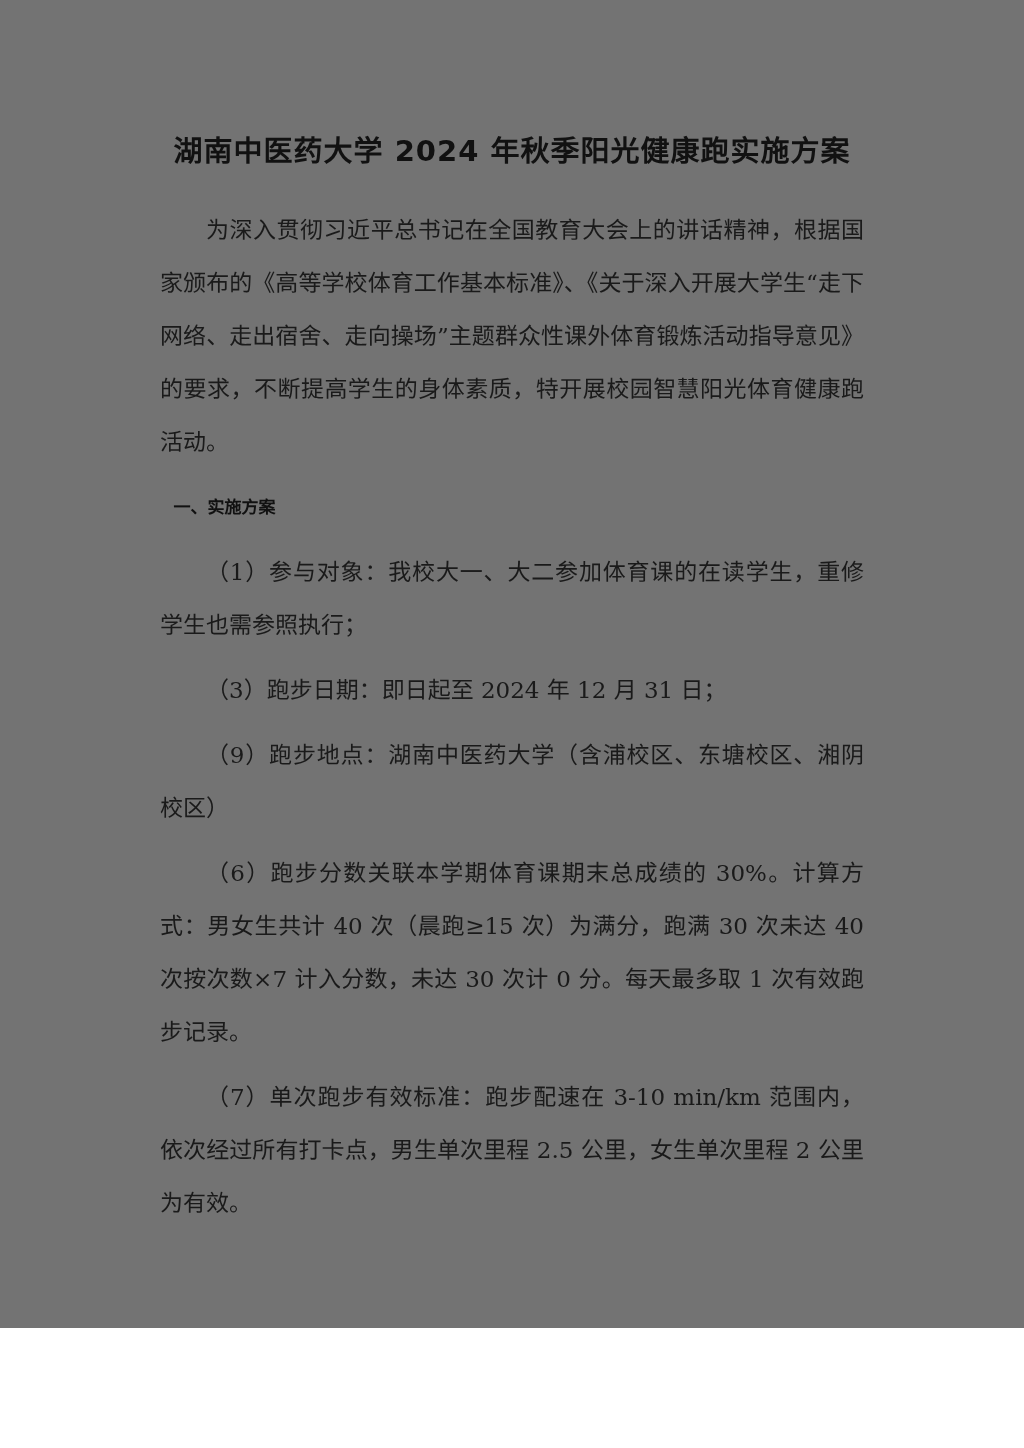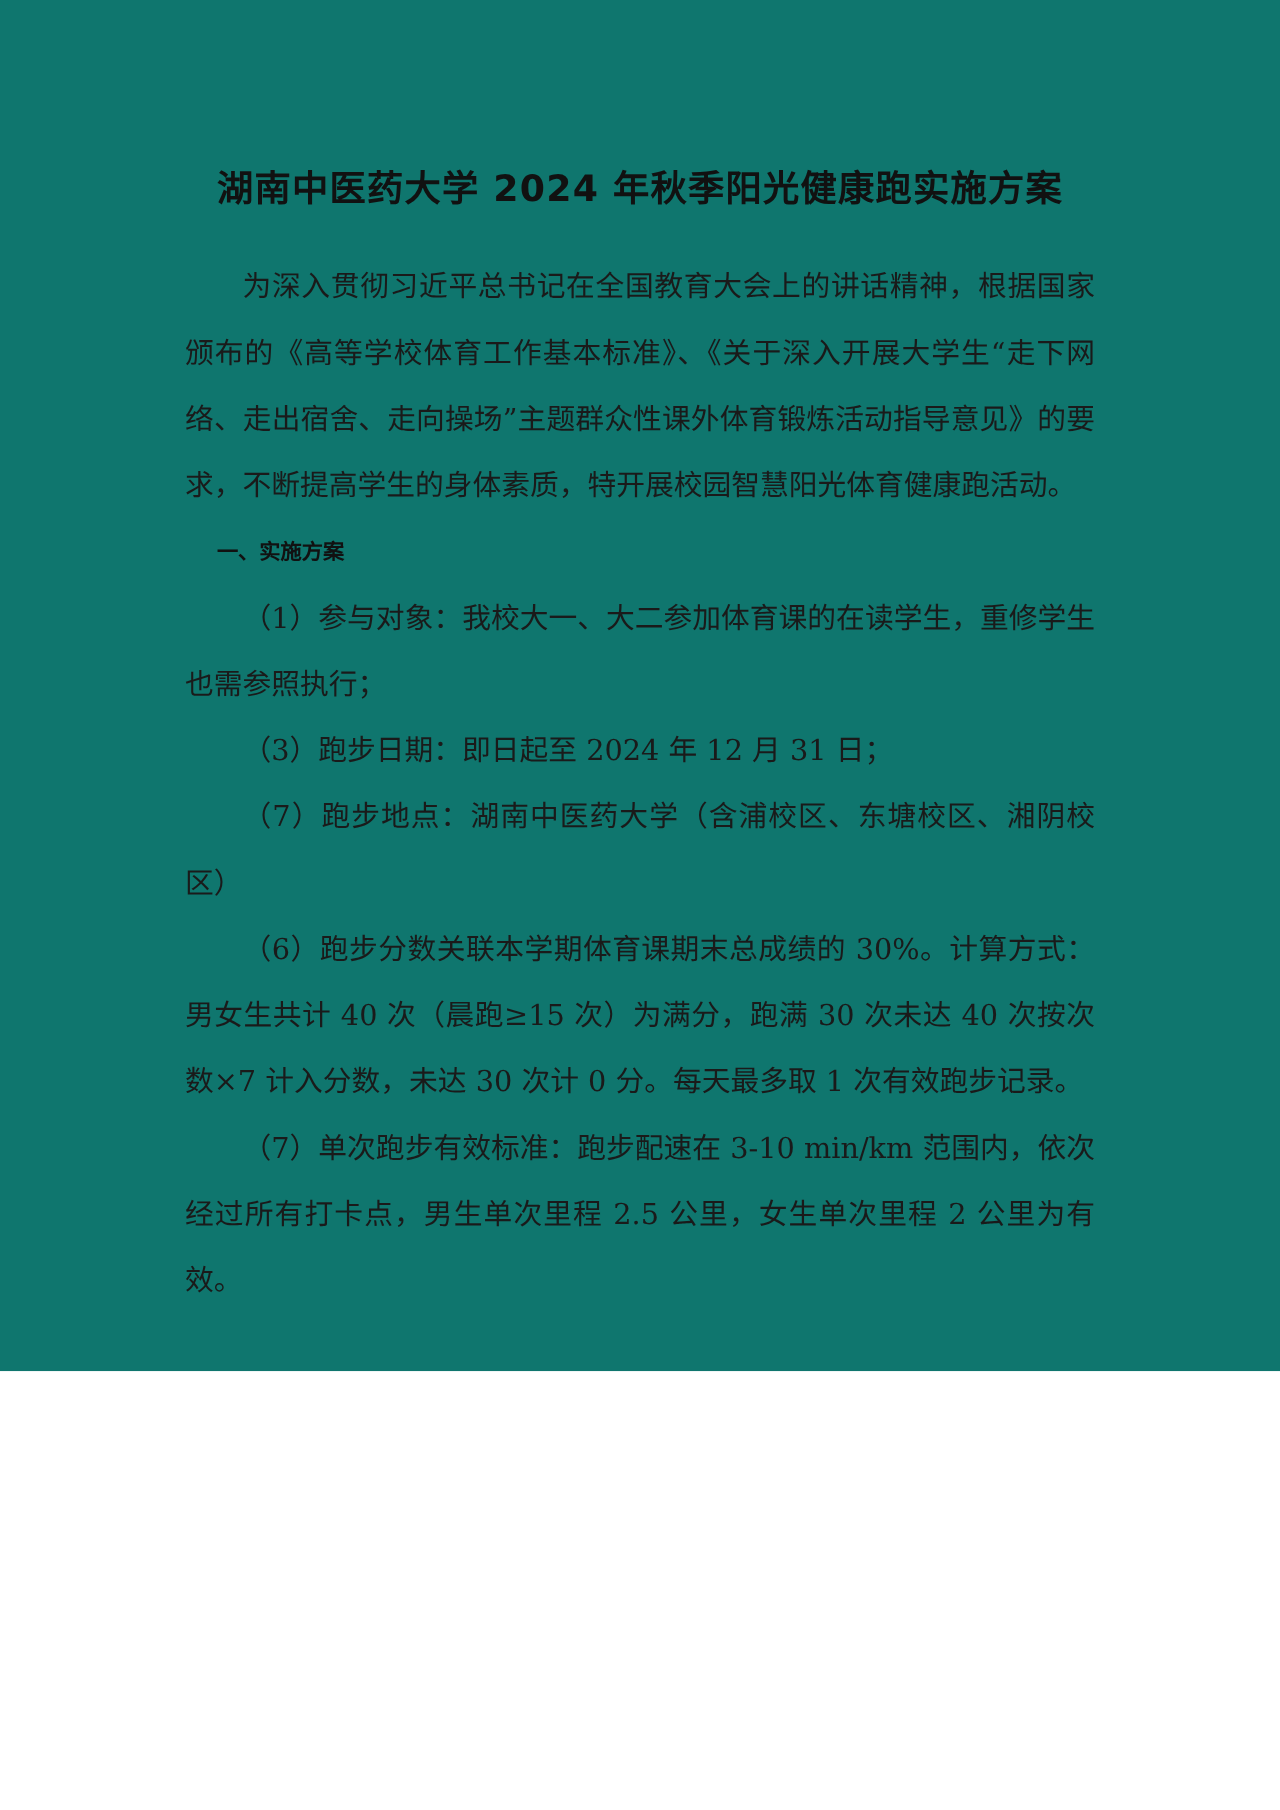--- a/index.html
+++ b/index.html
@@ -3,23 +3,23 @@
 <meta charset="utf-8">
 <style>
   html, body {
     margin: 0;
     padding: 0;
     background: #ffffff;
   }
   .page {
     position: relative;
     width: 1024px;
-    height: 1097px;
+    height: 1328px;
     margin: 0 auto;
-    background: #0f766e;
+    background: #737373;
     color: #1a1a1a;
     overflow: hidden;
     font-family: "DejaVu Serif", "Liberation Serif", serif;
   }
   .content {
     position: absolute;
     left: 148px;
     top: 0;
     width: 728px;
   }
@@ -31,21 +31,21 @@
     font-weight: bold;
     font-size: 29px;
     line-height: 38px;
     letter-spacing: 1px;
     color: #111111;
   }
   .body-text {
     margin-top: 34px;
   }
   .para {
-    margin: 0;
+    margin: 12px;
     font-size: 23px;
     line-height: 53px;
     text-align: justify;
     text-indent: 2em;
     word-break: break-all;
     color: #1a1a1a;
   }
   .section-heading {
     margin: 0;
     font-family: "DejaVu Sans", "Liberation Sans", sans-serif;
@@ -78,21 +78,21 @@
       <p class="para">为深入贯彻习近平总书记在全国教育大会上的讲话精神，根据国家颁布的《高等学校体育工作基本标准》、《关于深入开展大学生“走下网络、走出宿舍、走向操场”主题群众性课外体育锻炼活动指导意见》的要求，不断提高学生的身体素质，特开展校园智慧阳光体育健康跑活动。</p>
 
       <h2 class="section-heading">一、实施方案</h2>
 
       <p class="para">（1）参与对象：我校大一、大二参加体育课的在读学生，重修学生也需参照执行；</p>
 
 
       <p class="para">（3）跑步日期：即日起至 2024 年 12 月 31 日；</p>
 
 
-      <p class="para">（7）跑步地点：湖南中医药大学（含浦校区、东塘校区、湘阴校区）</p>
+      <p class="para">（9）跑步地点：湖南中医药大学（含浦校区、东塘校区、湘阴校区）</p>
 
       <p class="para">（6）跑步分数关联本学期体育课期末总成绩的 30%。计算方式：男女生共计 40 次（晨跑≥15 次）为满分，跑满 30 次未达 40 次按次数×7 计入分数，未达 30 次计 0 分。每天最多取 1 次有效跑步记录。</p>
 
       <p class="para">（7）单次跑步有效标准：跑步配速在 3-10 min/km 范围内，依次经过所有打卡点，男生单次里程 2.5 公里，女生单次里程 2 公里为有效。</p>
 
 
     </div>
   </div>
 
   <div class="page-number">1</div>

